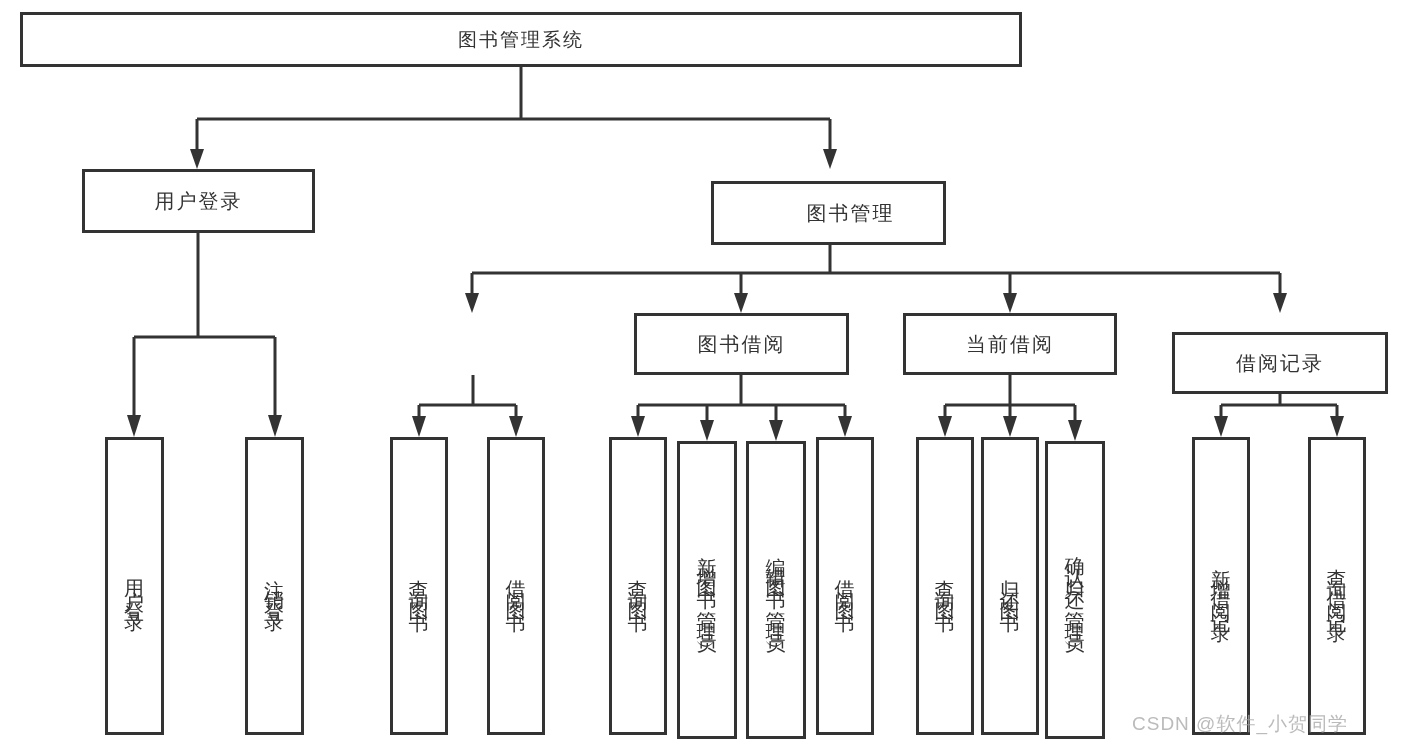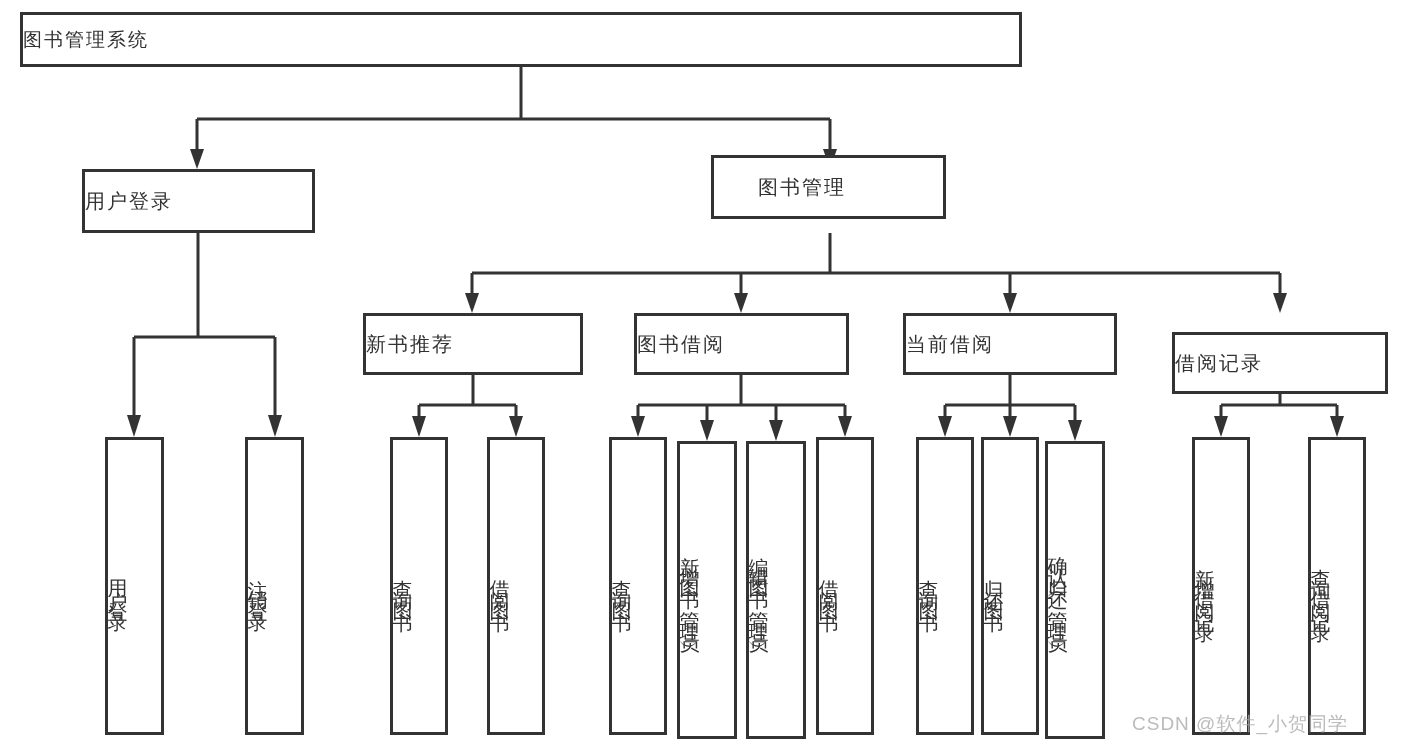--- a/index.html
+++ b/index.html
@@ -12,21 +12,21 @@
   }
   #connectors { position:absolute; left:0; top:0; z-index:1; }
   .node {
     position:absolute;
     box-sizing:border-box;
     border:3px solid #333333;
     background:#ffffff;
     color:#333333;
     display:flex;
     align-items:center;
-    justify-content:flex-start;
+    justify-content:center;
     z-index:2;
   }
   .hlabel { font-size:20px; letter-spacing:2px; white-space:nowrap; }
   .root-label { font-size:19px; letter-spacing:2px; }
   .vnode .vlabel {
     writing-mode:vertical-rl;
     text-orientation:mixed;
     font-size:20px;
     letter-spacing:0.55em;
     line-height:1;
@@ -80,27 +80,24 @@
     </g>
   </svg>
 
   <div class="node" style="left:20px; top:12px; width:1002px; height:55px;">
     <span class="root-label">图书管理系统</span>
   </div>
 
   <div class="node" style="left:82px; top:169px; width:233px; height:64px;">
     <span class="hlabel">用户登录</span>
   </div>
-  <div class="node" style="left:711px; top:155px; width:235px; height:64px;padding-left:44px;">
+  <div class="node" style="left:711px; top:181px; width:235px; height:64px;padding-left:44px;">
     <span class="hlabel">图书管理</span>
   </div>
 
-  <div class="node" style="left:363px; top:313px; width:220px; height:62px;">
-    <span class="hlabel">新书推荐</span>
-  </div>
   <div class="node" style="left:903px; top:313px; width:214px; height:62px;">
     <span class="hlabel">当前借阅</span>
   </div>
   <div class="node" style="left:634px; top:313px; width:215px; height:62px;">
     <span class="hlabel">图书借阅</span>
   </div>
   <div class="node" style="left:1172px; top:313px; width:216px; height:62px;margin-top:19px;">
     <span class="hlabel">借阅记录</span>
   </div>
 

